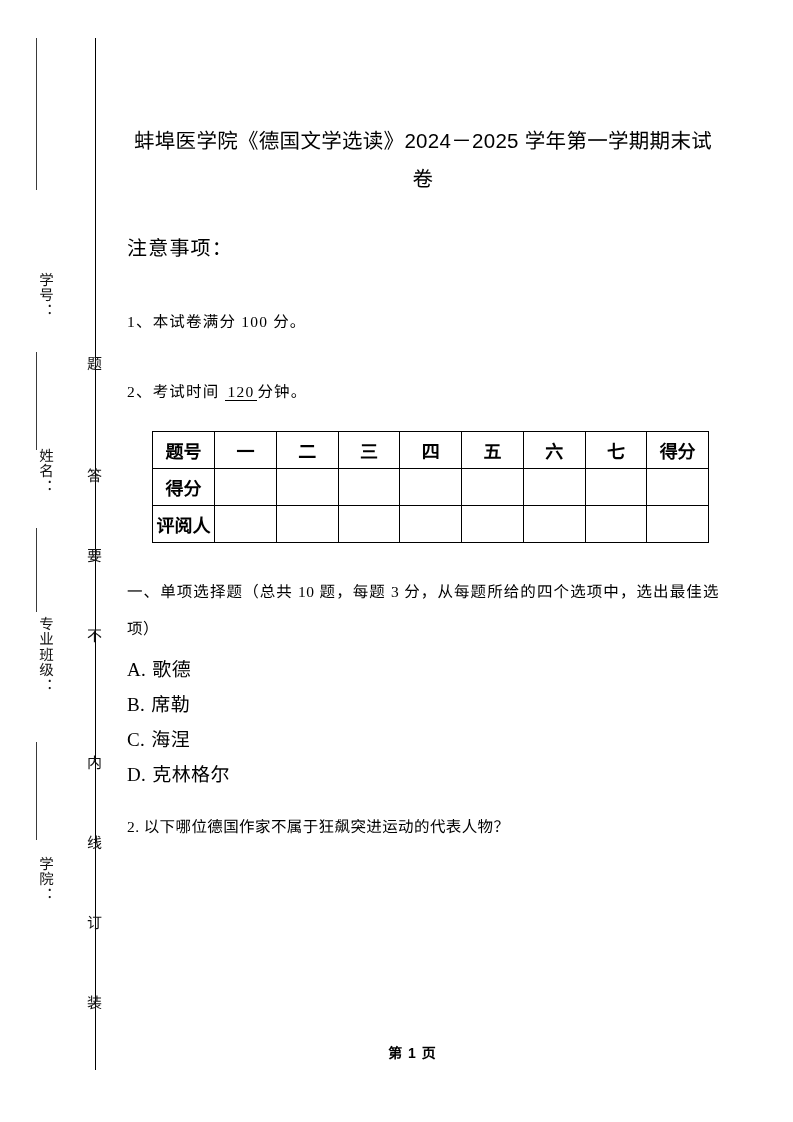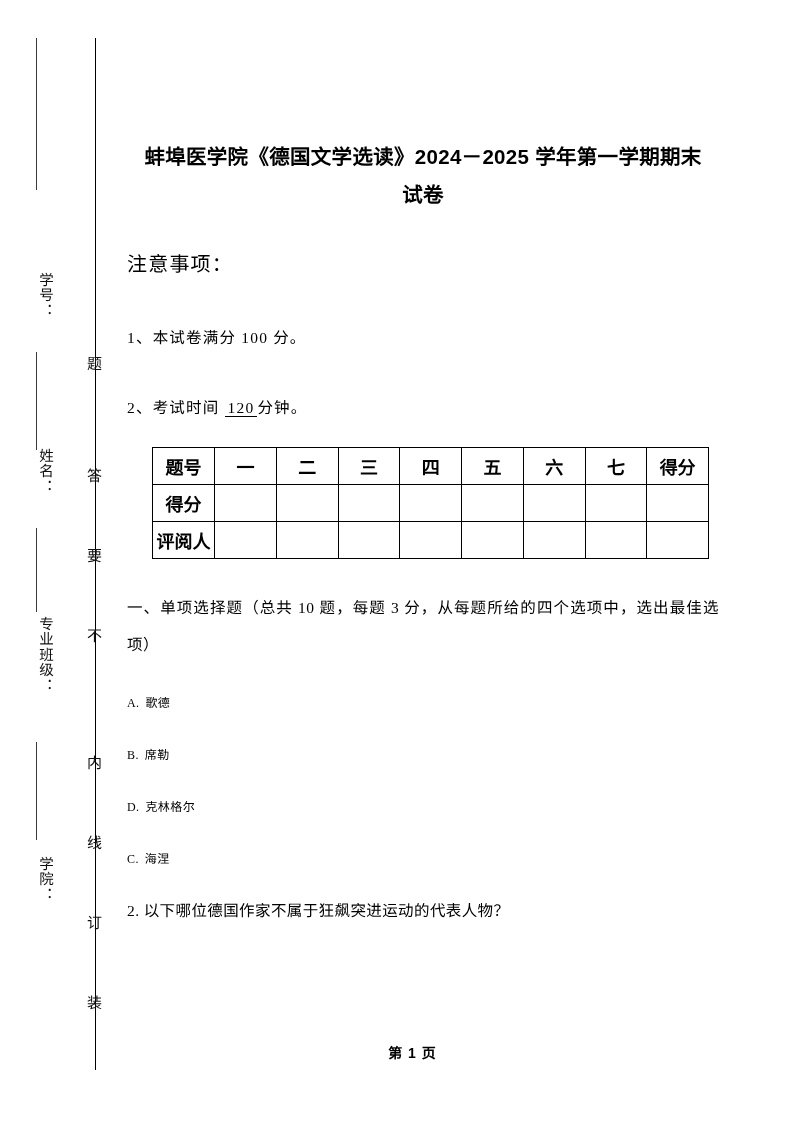--- a/index.html
+++ b/index.html
@@ -67,24 +67,24 @@
 
   
   #content {
     position: absolute;
     left: 127px;
     top: 0;
     width: 592px;
   }
 
   .doc-title {
-    margin: 16px;
+    margin: 0;
     padding-top: 122px;
     font-family: "Liberation Sans", "DejaVu Sans", sans-serif;
-    font-weight: bold;
+    font-weight: normal;
     font-size: 20.5px;
     line-height: 38px;
     text-align: center;
     letter-spacing: 0.3px;
   }
 
   .info-line {
     margin-top: 22px;
     text-align: center;
     font-family: "Liberation Sans", "DejaVu Sans", sans-serif;
@@ -149,22 +149,22 @@
   .question {
     margin-top: 27px;
     font-size: 15.5px;
     line-height: 26px;
     letter-spacing: 0.4px;
   }
   .question .qnum {
     font-family: "Liberation Serif", "DejaVu Serif", serif;
   }
   .option {
-    margin-top: 28px;
-    font-size: 12px;
+    margin-top: 11px;
+    font-size: 19px;
     line-height: 24px;
     letter-spacing: 0.4px;
   }
   .option .olabel {
     font-family: "Liberation Serif", "DejaVu Serif", serif;
     margin-right: 6px;
   }
 
   
   #footer {
@@ -260,24 +260,24 @@
     <div class="section-head">一、单项选择题（总共 10 题，每题 3 分，从每题所给的四个选项中，选出最佳选项）</div>
 
 
     <div class="option">
       <span class="olabel">A.</span><span>歌德</span>
     </div>
     <div class="option">
       <span class="olabel">B.</span><span>席勒</span>
     </div>
     <div class="option">
+      <span class="olabel">C.</span><span>海涅</span>
+    </div>
+    <div class="option">
       <span class="olabel">D.</span><span>克林格尔</span>
-    </div>
-    <div class="option">
-      <span class="olabel">C.</span><span>海涅</span>
     </div>
 
     <div class="question">
       <span class="qnum">2.</span>
       <span>以下哪位德国作家不属于狂飙突进运动的代表人物？</span>
     </div>
 
   </div>
 
   <div id="footer">第 1 页</div>

